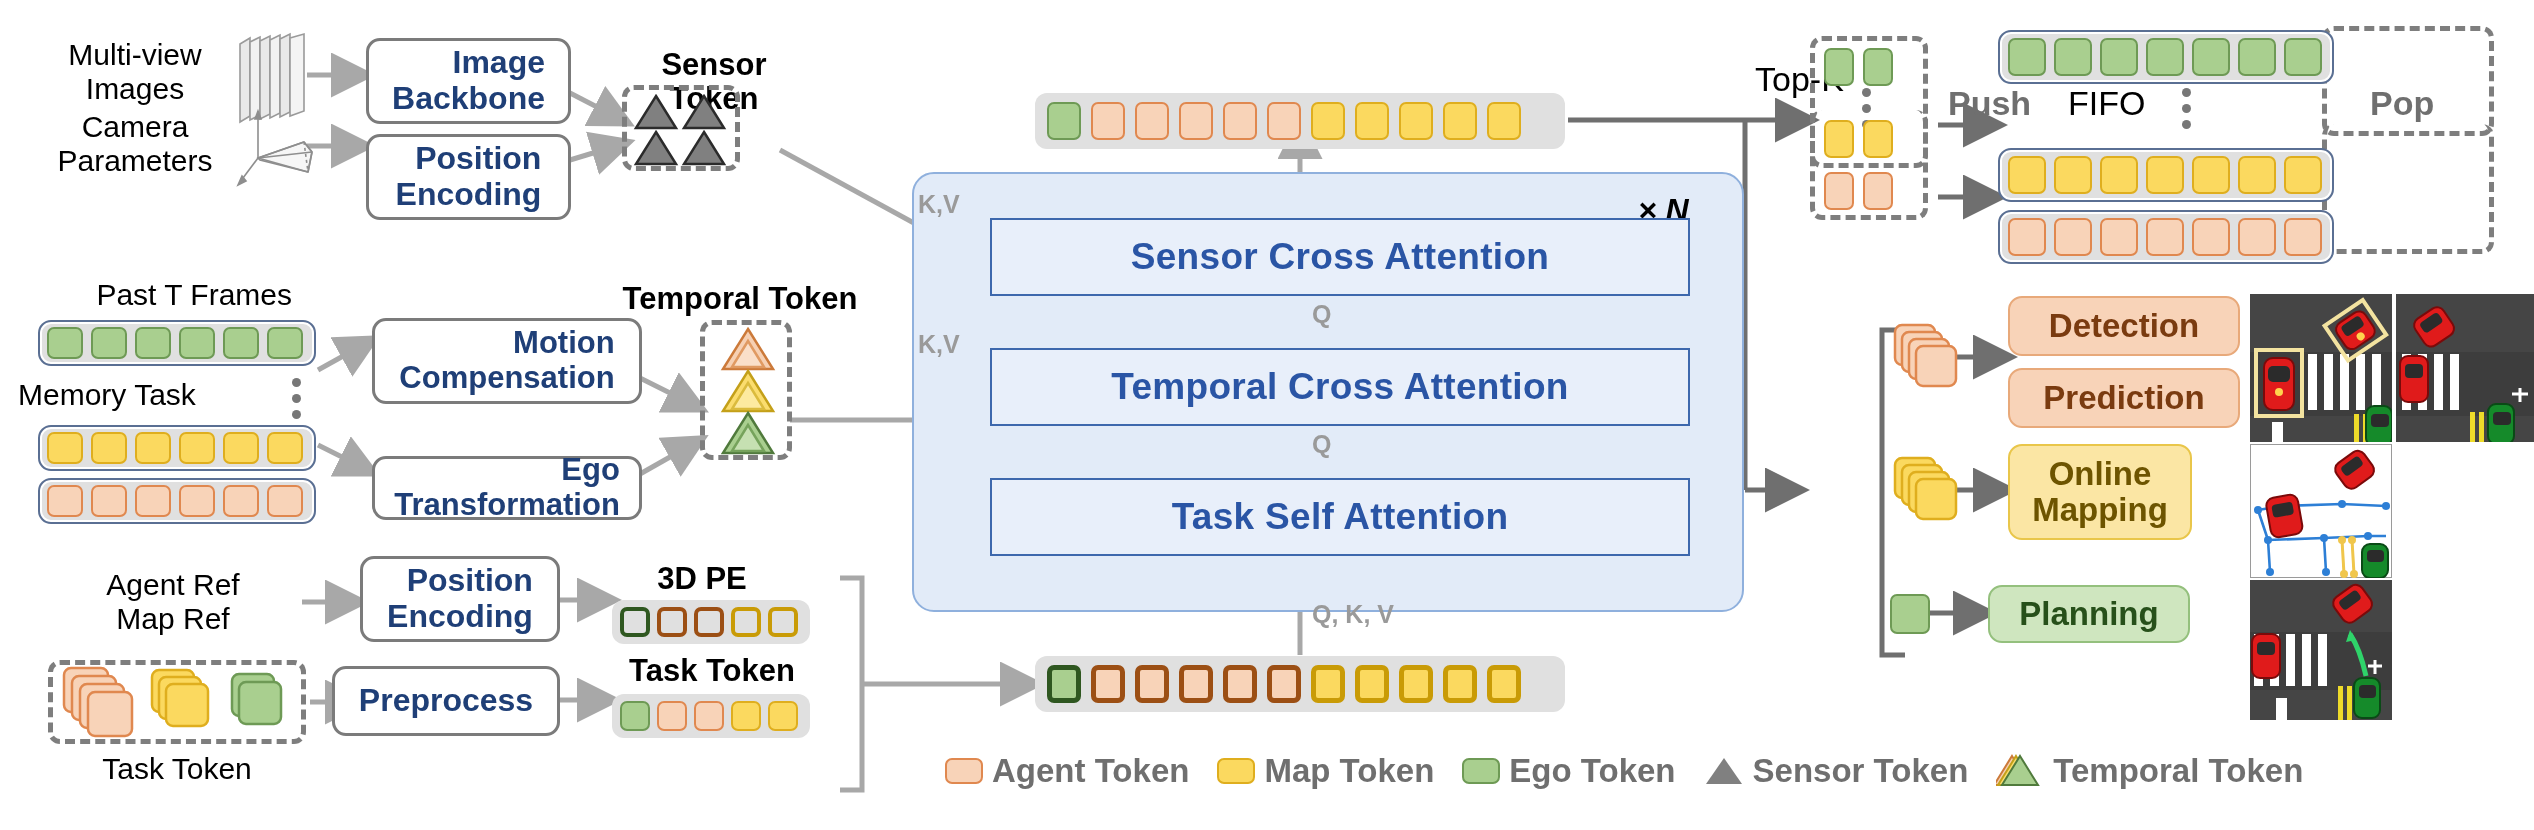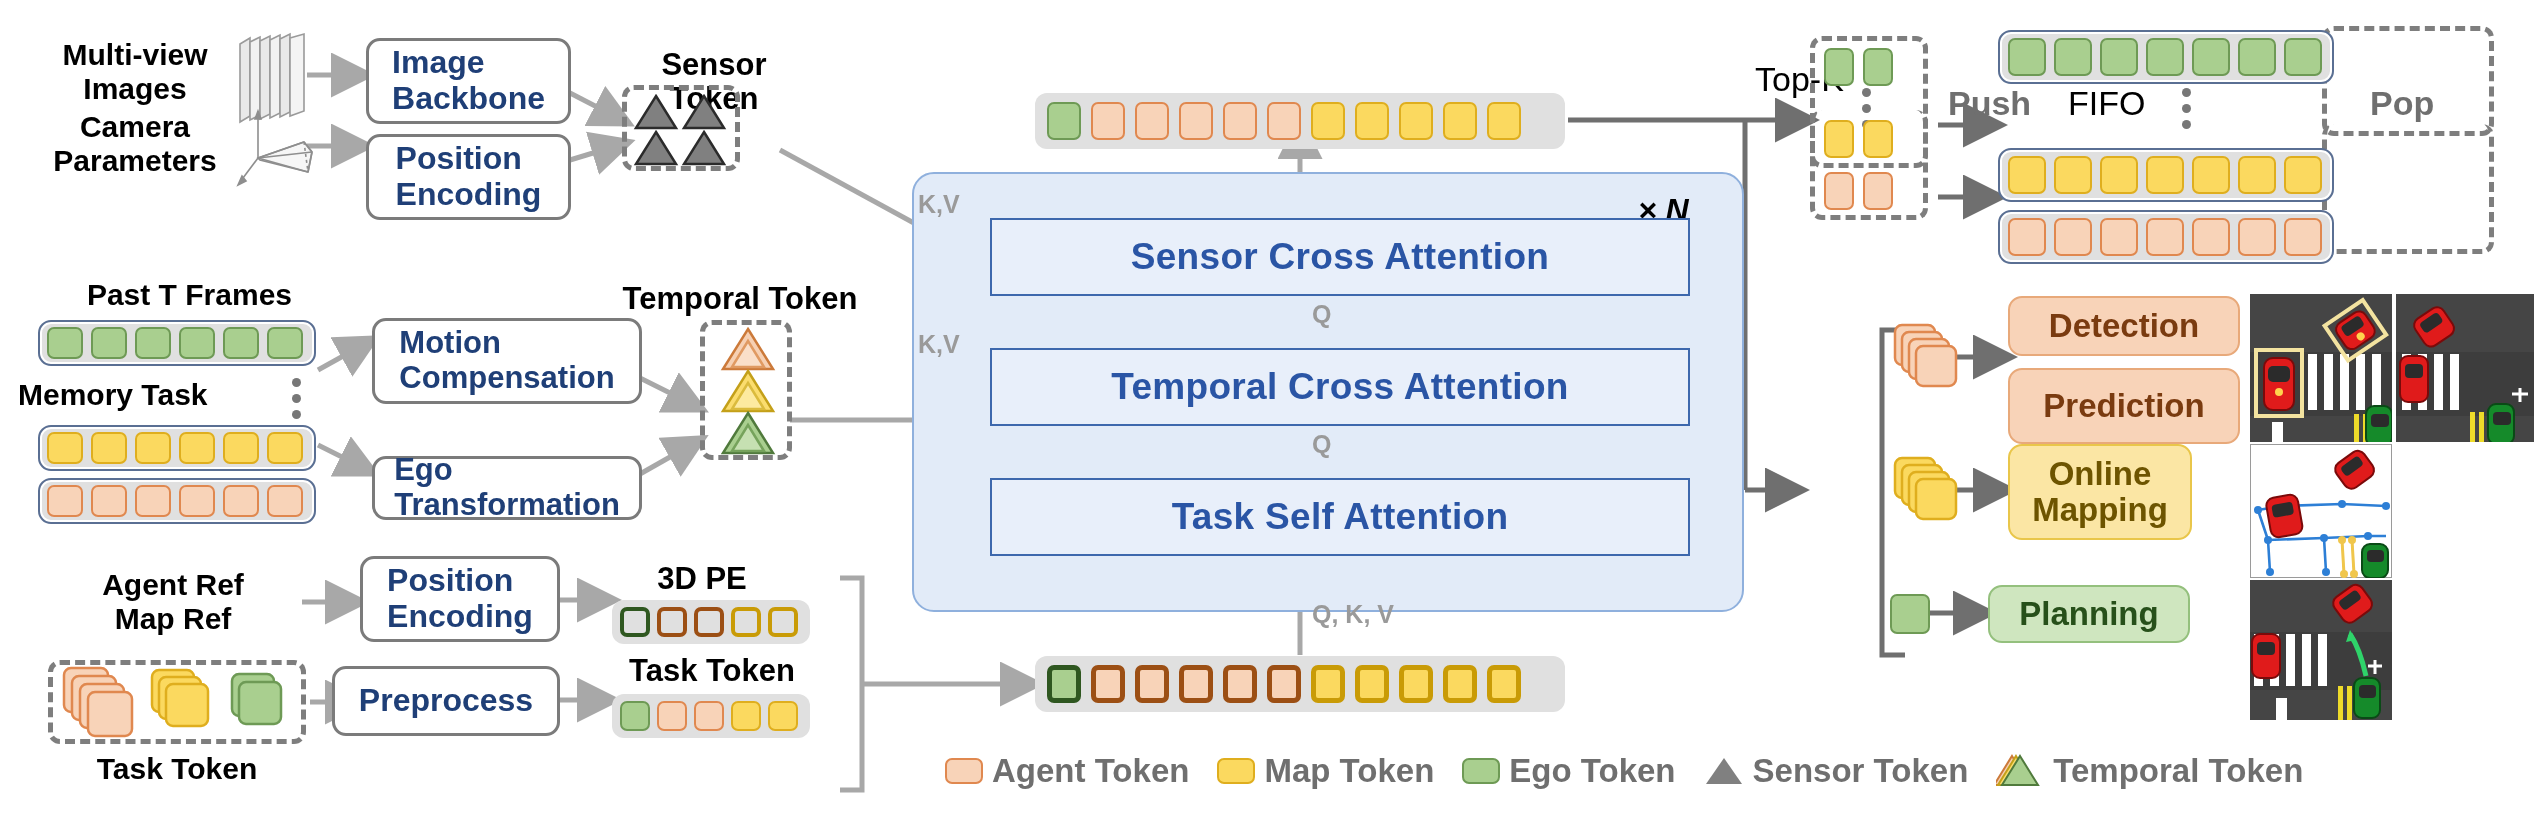--- a/index.html
+++ b/index.html
@@ -1,22 +1,22 @@
 <!DOCTYPE html>
 <html><head>
 <meta charset="utf-8">
 <style>
   html,body{margin:0;padding:0;background:#fff;}
   body{width:2534px;height:830px;position:relative;overflow:hidden;
        font-family:"Liberation Sans","DejaVu Sans",sans-serif;}
   .abs{position:absolute;}
   
-  .plain{color:#000;font-size:30px;line-height:1.12;text-align:center;font-weight:700;}
+  .plain{color:#000;font-size:30px;line-height:1.12;text-align:center;font-weight:400;}
   .bold{color:#000;font-size:31px;font-weight:bold;line-height:1.1;text-align:center;}
-  .blu{color:#1f3f77;font-weight:bold;text-align:left;line-height:1.12;}
+  .blu{color:#1f3f77;font-weight:bold;text-align:right;line-height:1.12;}
   .gry{color:#9a9a9a;font-weight:bold;font-size:25px;}
   .dgry{color:#6f6f6f;font-weight:bold;}
   
   .mod{box-sizing:border-box;border:3px solid #7b7b7b;border-radius:14px;background:#fff;
        display:flex;align-items:center;justify-content:center;}
   
   .attnwrap{box-sizing:border-box;background:#e2ebf8;border:2px solid #8fb0dd;border-radius:22px;}
   .attn{box-sizing:border-box;background:#e8effa;border:2px solid #3d68ad;
         display:flex;align-items:center;justify-content:center;
         color:#2a55a5;font-weight:bold;font-size:37px;letter-spacing:.3px;}
@@ -412,21 +412,21 @@
       <rect x="24" y="24" width="40" height="40" rx="7"></rect>
     </g>
   </svg>
 </div>
 <div class="abs" style="left:1890px;top:594px;width:40px;height:40px;border-radius:7px;
             background:#a9cf8f;border:2.5px solid #6e9a55;box-sizing:border-box;"></div>
 
 <div class="abs pill" style="left:2008px;top:296px;width:232px;height:60px;background:#f8d3b8;border:2px solid #e8a97a;color:#7a3b10;">
   <span>Detection</span>
 </div>
-<div class="abs pill" style="left:2008px;top:368px;width:232px;height:76px;background:#f8d3b8;border:2px solid #e8a97a;color:#7a3b10;">
+<div class="abs pill" style="left:2008px;top:368px;width:232px;height:60px;background:#f8d3b8;border:2px solid #e8a97a;color:#7a3b10;">
   <span>Prediction</span>
 </div>
 <div class="abs pill" style="left:2008px;top:444px;width:184px;height:96px;background:#fbe6a4;border:2px solid #e9c64a;color:#6d5400;">
   <span style="white-space:pre-line;">Online
 Mapping</span>
 </div>
 <div class="abs pill" style="left:1988px;top:585px;width:202px;height:58px;background:#cfe6bf;border:2px solid #94c07d;color:#27501a;">
   <span>Planning</span>
 </div>
 

